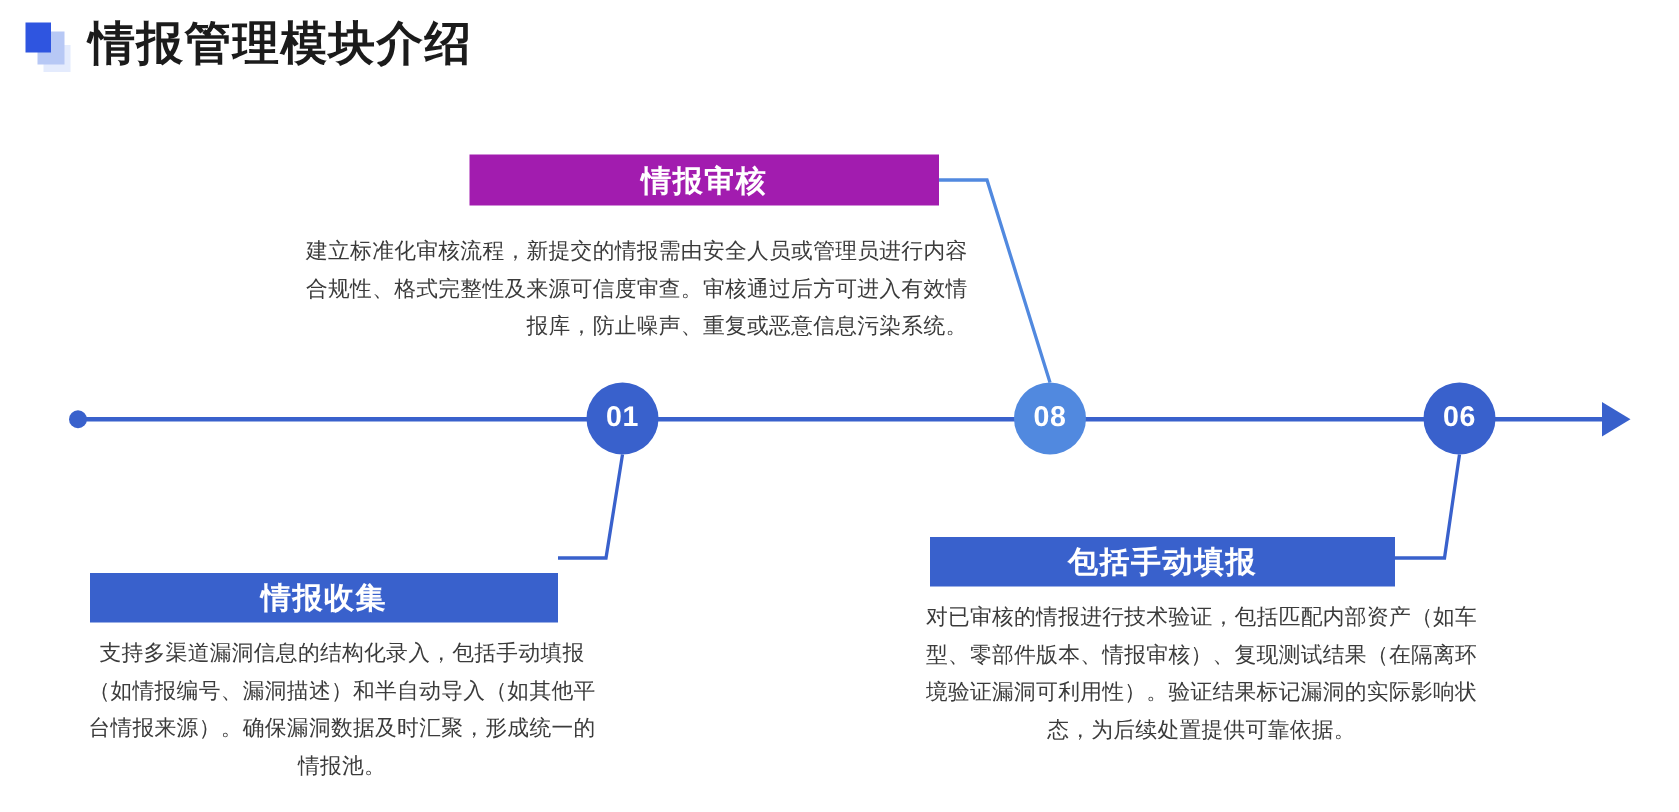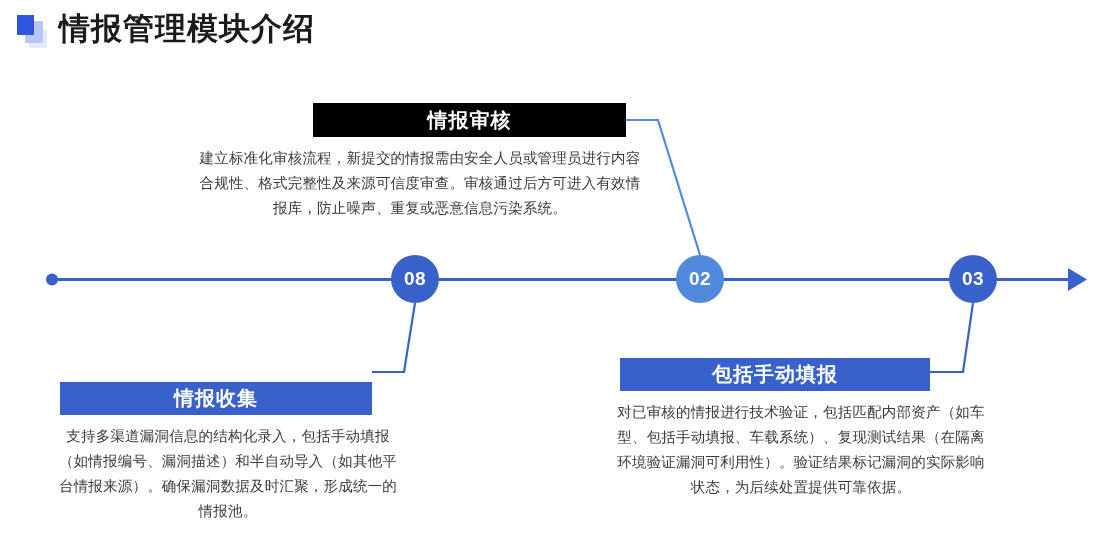--- a/index.html
+++ b/index.html
@@ -46,22 +46,22 @@
     text-align:center;letter-spacing:1px;
     display:flex;align-items:center;justify-content:center;
   }
   .card-body{
     font-size:14.5px;color:#3b3b3b;line-height:25px;
     letter-spacing:0.2px;
   }
 
   
   .card-review{left:313px;top:103px;width:313px;}
-  .card-review .card-head{height:34px;background:#000000;}
-  .card-review .card-body{width:450px;margin-left:-118px;margin-top:9px;text-align:center;}
+  .card-review .card-head{height:34px;background:#a21caf;}
+  .card-review .card-body{width:450px;margin-left:-118px;margin-top:19px;text-align:right;}
 
   
   .card-collect{left:60px;top:358px;width:312px;margin-top:24px;}
   .card-collect .card-head{height:33px;background:#3961cc;}
   .card-collect .card-body{width:340px;margin-left:-2px;margin-top:9px;text-align:center;}
 
   
   .card-verify{left:620px;top:358px;width:310px;}
   .card-verify .card-head{height:33px;background:#3961cc;}
   .card-verify .card-body{width:370px;margin-left:-4px;margin-top:9px;text-align:center;}
@@ -89,37 +89,37 @@
     <polygon points="1068,268 1087,279.5 1068,291" fill="#3961cc"></polygon>
 
     <polyline points="372,372 404,372 415,303" fill="none" stroke="#3961cc" stroke-width="2.2"></polyline>
 
     <polyline points="626,120 658,120 700,255" fill="none" stroke="#5189df" stroke-width="2.2"></polyline>
 
     <polyline points="930,372 963,372 973,303" fill="none" stroke="#3961cc" stroke-width="2.2"></polyline>
   </svg>
 
   <div class="node node-01">
+    <span>01</span>
+  </div>
+  <div class="node node-02">
     <span>08</span>
   </div>
-  <div class="node node-02">
-    <span>02</span>
-  </div>
   <div class="node node-03">
-    <span>03</span>
+    <span>06</span>
   </div>
 
   <div class="card card-review">
     <div class="card-head">情报审核</div>
     <div class="card-body">建立标准化审核流程，新提交的情报需由安全人员或管理员进行内容合规性、格式完整性及来源可信度审查。审核通过后方可进入有效情报库，防止噪声、重复或恶意信息污染系统。</div>
   </div>
 
   <div class="card card-collect">
     <div class="card-head">情报收集</div>
     <div class="card-body">支持多渠道漏洞信息的结构化录入，包括手动填报（如情报编号、漏洞描述）和半自动导入（如其他平台情报来源）。确保漏洞数据及时汇聚，形成统一的情报池。</div>
   </div>
 
   <div class="card card-verify">
     <div class="card-head">包括手动填报</div>
-    <div class="card-body">对已审核的情报进行技术验证，包括匹配内部资产（如车型、包括手动填报、车载系统）、复现测试结果（在隔离环境验证漏洞可利用性）。验证结果标记漏洞的实际影响状态，为后续处置提供可靠依据。</div>
+    <div class="card-body">对已审核的情报进行技术验证，包括匹配内部资产（如车型、零部件版本、情报审核）、复现测试结果（在隔离环境验证漏洞可利用性）。验证结果标记漏洞的实际影响状态，为后续处置提供可靠依据。</div>
   </div>
 
 </div>
 
 </body></html>

